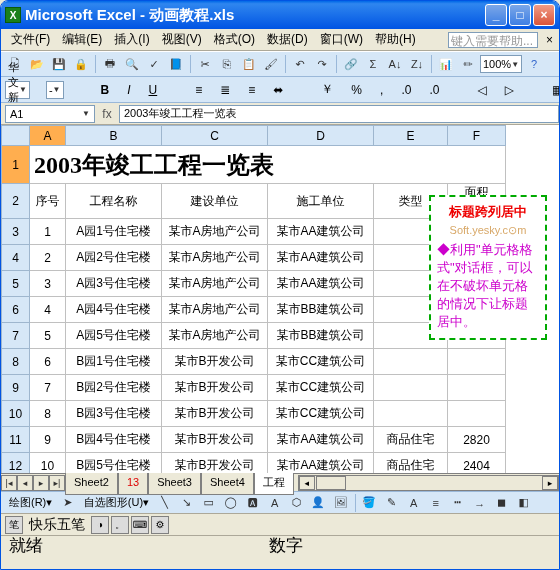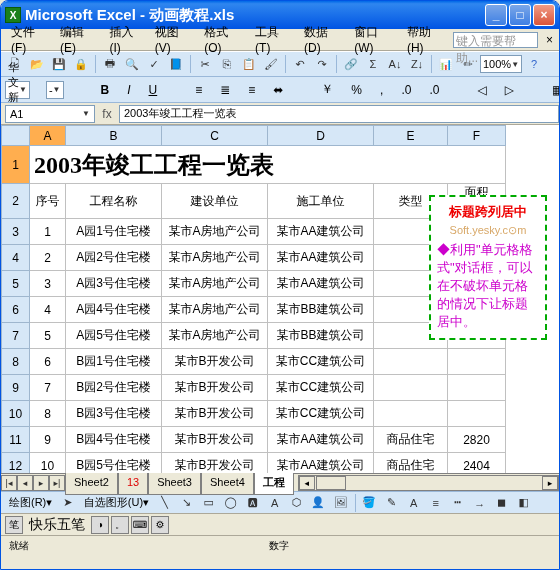--- a/index.html
+++ b/index.html
@@ -37,31 +37,31 @@
 .bigtitle{font-family:"KaiTi","楷体",serif;font-size:24px;font-weight:bold;text-align:left;padding-left:4px}
 .hdrcell{font-size:12px}
 .tip{position:absolute;right:12px;top:70px;width:118px;border:2px dashed #0a0;background:#fff;padding:6px;font-size:13px;line-height:1.4}
 .tip .t1{color:#e00;font-weight:bold;text-align:center}
 .tip .wm{color:#d8a868;font-size:11px;text-align:center;margin:2px 0}
 .tip .t2{color:#c0c}
 .tip .dia{color:#c0c}
 .sheettabs{height:18px;background:#ece9d8;display:flex;align-items:center;border-top:1px solid #808080;font-size:11px}
 .tabnav{width:16px;height:16px;border:1px solid #808080;background:#ece9d8;display:flex;align-items:center;justify-content:center;cursor:pointer;font-size:9px;color:#333}
 .stab{padding:12px 8px;height:17px;border:1px solid #808080;border-top:none;background:#ece9d8;display:flex;align-items:center;cursor:pointer;color:#000}
-.stab.act{background:#fff;font-weight:bold}
+.stab.act{background:#fff;font-weight:normal}
 .stab.red{color:#d00}
 .hscroll{flex:1;height:16px;background:#ece9d8;border:1px solid #808080;margin-left:4px;position:relative}
 .hscroll .arr{width:16px;height:14px;background:#ece9d8;border:1px solid #808080;position:absolute;top:0;display:flex;align-items:center;justify-content:center;font-size:9px;cursor:pointer}
 .hscroll .thumb{position:absolute;top:0;left:17px;width:30px;height:14px;background:#ece9d8;border:1px solid #808080}
 .drawbar{height:22px;background:#d6e7f7;border-top:1px solid #9ab8d9;display:flex;align-items:center;padding:0 4px;gap:2px;font-size:11px}
 .drwbtn{padding:0 4px;height:18px;display:flex;align-items:center;cursor:pointer}
 .imebar{height:22px;background:#ece9d8;border-top:1px solid #aca899;display:flex;align-items:center;padding:0 4px;font-size:12px;gap:2px}
 .imebtn{width:18px;height:18px;border:1px solid #808080;background:#dcdcdc;display:flex;align-items:center;justify-content:center;font-size:10px}
 .imetxt{font-family:"KaiTi",serif;font-size:14px;padding:0 4px}
-.status{height:20px;background:#ece9d8;border-top:1px solid #aca899;display:flex;align-items:center;padding:0 8px;font-size:10px}
+.status{height:20px;background:#ece9d8;border-top:1px solid #aca899;display:flex;align-items:center;padding:0 8px;font-size:17px}
 .status .rdy{width:60px}
 .status .calc{margin-left:200px}
 .dd{font-size:8px;color:#333}
 </style>
 </head>
 <body>
 
 <div class="titlebar">
   <div class="ico">X</div>
   <div class="ttl"><span>Microsoft Excel</span> - <span>动画教程.xls</span></div>
@@ -71,21 +71,20 @@
     <div class="winbtn cls">×</div>
   </div>
 </div>
 
 <div class="menubar">
   <span class="mitem">文件(F)</span>
   <span class="mitem">编辑(E)</span>
   <span class="mitem">插入(I)</span>
   <span class="mitem">视图(V)</span>
   <span class="mitem">格式(O)</span>
-  <span class="mitem">工具(T)</span>
   <span class="mitem">数据(D)</span>
   <span class="mitem">窗口(W)</span>
   <span class="mitem">帮助(H)</span>
   <div class="askbox">键入需要帮助...</div>
   <span style="margin-left:4px;cursor:pointer">×</span>
 </div>
 
 <div class="toolbar">
   <div class="tbtn">🗋</div>
   <div class="tbtn">📂</div>

